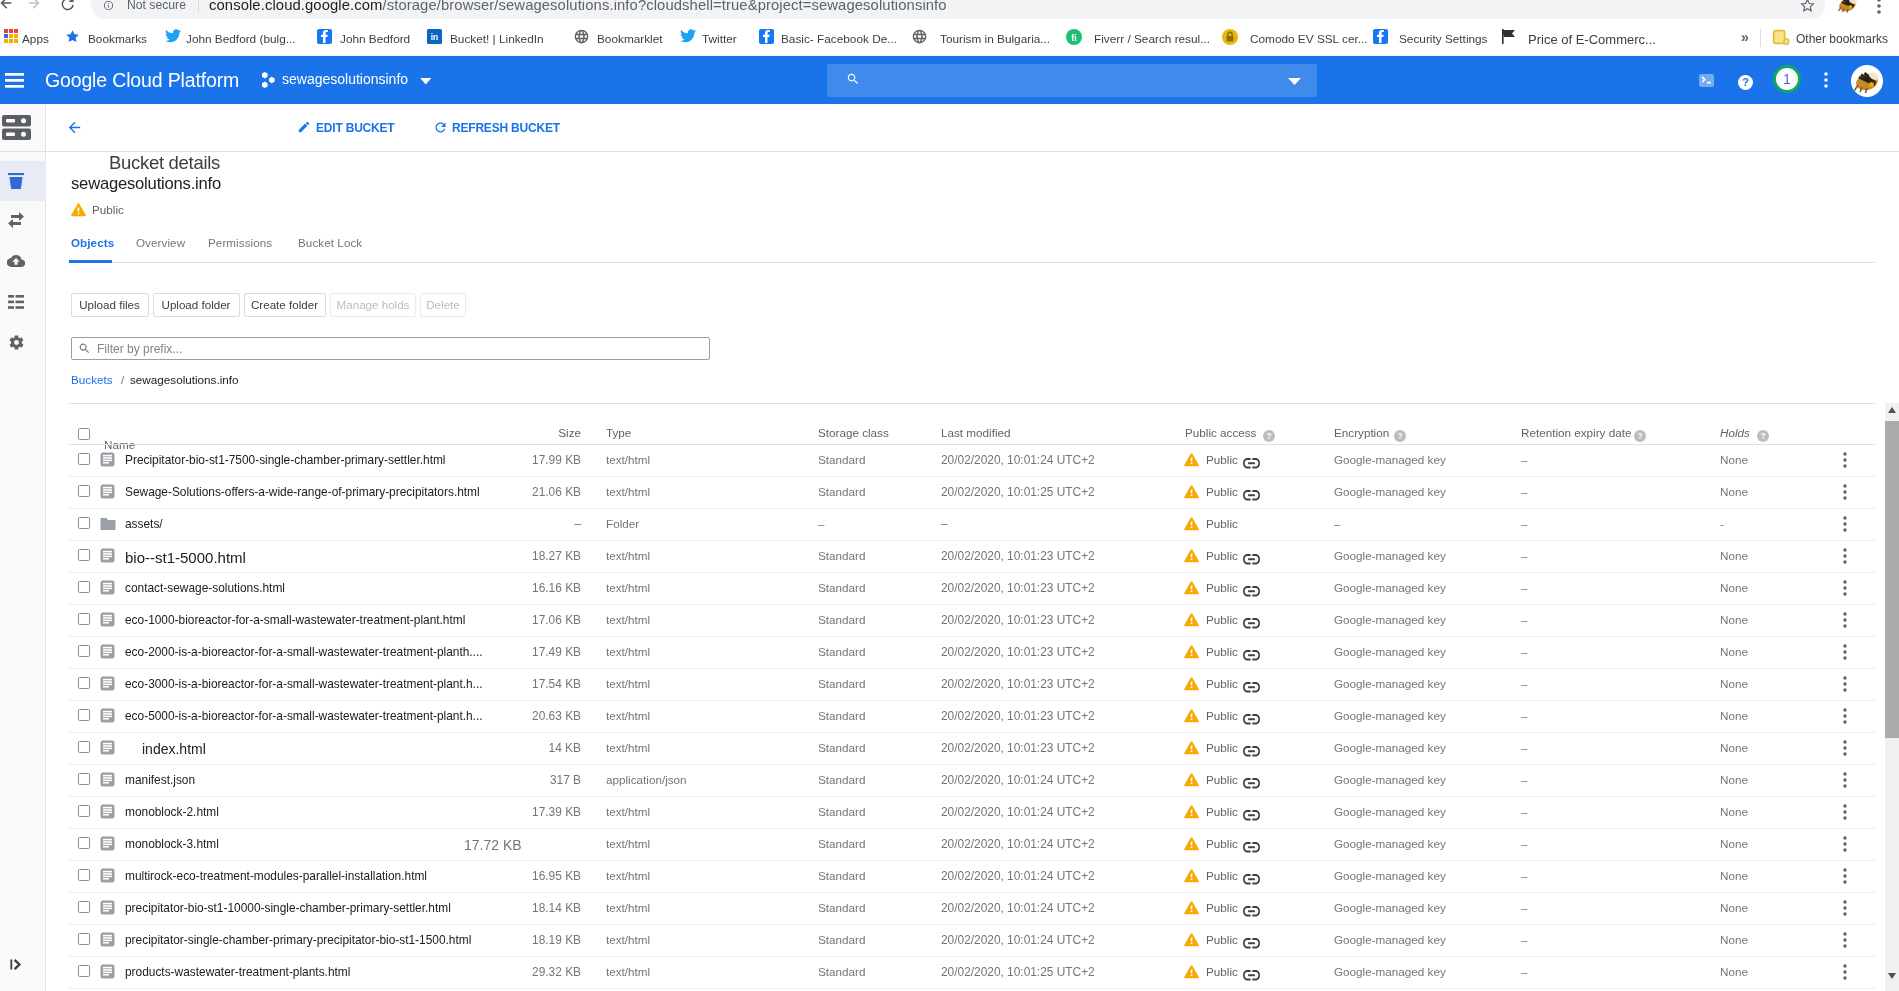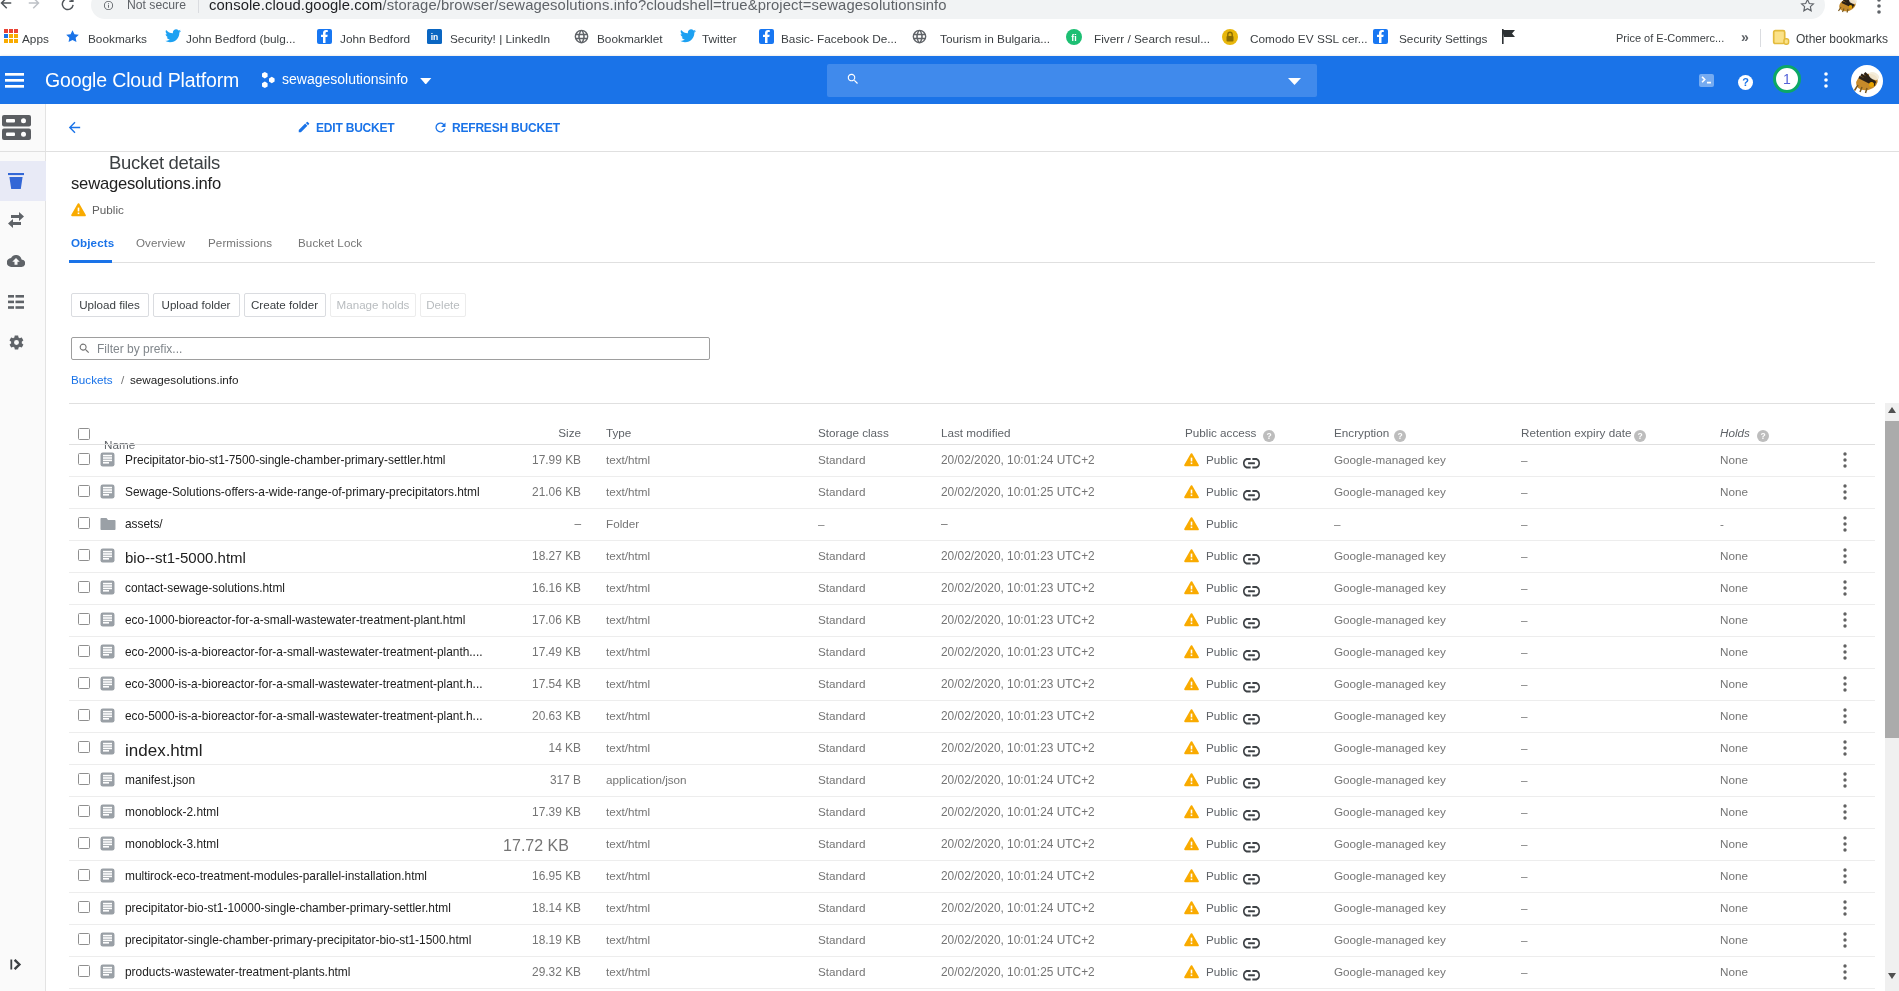--- a/index.html
+++ b/index.html
@@ -64,21 +64,21 @@
     <div class="abs" style="left:186px;top:32px;font-size:11.8px;color:#3c4043;white-space:nowrap;">John Bedford (bulg...</div>
 <div class="abs" style="left:317px;top:29px;width:16px;height:16px;"><svg width="15" height="15" viewBox="0 0 15 15">
         <rect width="15" height="15" rx="2" fill="#1877f2"></rect>
         <path d="M10.3 8.1l.4-2.3H8.5V4.3c0-.6.3-1.2 1.3-1.2h1V1.2S9.9 1 9 1C7.2 1 6 2.1 6 4v1.8H4v2.3h2V14h2.5V8.1z" fill="#fff"></path>
       </svg></div>
     <div class="abs" style="left:340px;top:32px;font-size:11.8px;color:#3c4043;white-space:nowrap;">John Bedford</div>
 <div class="abs" style="left:427px;top:29px;width:16px;height:16px;"><svg width="15" height="15" viewBox="0 0 15 15">
         <rect width="15" height="15" rx="1.5" fill="#0a66c2"></rect>
         <text x="7.5" y="11" text-anchor="middle" font-family="Liberation Sans" font-size="8.5" font-weight="bold" fill="#fff">in</text>
       </svg></div>
-    <div class="abs" style="left:450px;top:32px;font-size:11.8px;color:#3c4043;white-space:nowrap;">Security! | LinkedIn</div>
+    <div class="abs" style="left:450px;top:32px;font-size:11.8px;color:#3c4043;white-space:nowrap;">Bucket! | LinkedIn</div>
 <div class="abs" style="left:574px;top:29px;width:16px;height:16px;"><svg width="15" height="15" viewBox="0 0 24 24" fill="#5f6368">
         <path d="M12 1a11 11 0 100 22 11 11 0 000-22zm7.3 6.6h-3a14 14 0 00-1.6-4.1 9 9 0 014.6 4.1zM12 3.2c.9 1.2 1.7 2.7 2.1 4.4H9.9c.4-1.7 1.2-3.2 2.1-4.4zM3.5 14a9 9 0 010-4h3.4a17 17 0 000 4zm1.2 2.4h3a14 14 0 001.6 4.1 9 9 0 01-4.6-4.1zm3-8.8h-3a9 9 0 014.6-4.1 14 14 0 00-1.6 4.1zM12 20.8c-.9-1.2-1.7-2.7-2.1-4.4h4.2c-.4 1.7-1.2 3.2-2.1 4.4zm2.6-6.8H9.4a15 15 0 010-4h5.2a15 15 0 010 4zm.3 6.5a14 14 0 001.6-4.1h3a9 9 0 01-4.6 4.1zm2.2-6.5a17 17 0 000-4h3.4a9 9 0 010 4z"></path>
       </svg></div>
     <div class="abs" style="left:597px;top:32px;font-size:11.8px;color:#3c4043;white-space:nowrap;">Bookmarklet</div>
 <div class="abs" style="left:680px;top:29px;width:16px;height:16px;"><svg width="16" height="14" viewBox="0 0 24 20" fill="#1da1f2">
         <path d="M24 2.4c-.9.4-1.8.7-2.8.8 1-.6 1.8-1.6 2.2-2.7-1 .6-2 1-3.1 1.2C19.4.7 18.1 0 16.7 0c-2.7 0-4.9 2.2-4.9 4.9 0 .4 0 .8.1 1.1C7.7 5.8 4.1 3.8 1.7.9 1.2 1.7 1 2.5 1 3.4c0 1.7.9 3.2 2.2 4.1-.8 0-1.6-.2-2.2-.6v.1c0 2.4 1.7 4.4 3.9 4.8-.4.1-.8.2-1.3.2-.3 0-.6 0-.9-.1.6 2 2.4 3.4 4.6 3.4-1.7 1.3-3.8 2.1-6.1 2.1-.4 0-.8 0-1.2-.1 2.2 1.4 4.8 2.2 7.5 2.2 9.1 0 14-7.5 14-14v-.6c1-.7 1.8-1.6 2.5-2.5z"></path>
       </svg></div>
     <div class="abs" style="left:702px;top:32px;font-size:11.8px;color:#3c4043;white-space:nowrap;">Twitter</div>
 <div class="abs" style="left:759px;top:29px;width:16px;height:16px;"><svg width="15" height="15" viewBox="0 0 15 15">
         <rect width="15" height="15" rx="2" fill="#1877f2"></rect>
@@ -102,21 +102,21 @@
     <div class="abs" style="left:1250px;top:32px;font-size:11.8px;color:#3c4043;white-space:nowrap;">Comodo EV SSL cer...</div>
 <div class="abs" style="left:1373px;top:29px;width:16px;height:16px;"><svg width="15" height="15" viewBox="0 0 15 15">
         <rect width="15" height="15" rx="2" fill="#1877f2"></rect>
         <path d="M10.3 8.1l.4-2.3H8.5V4.3c0-.6.3-1.2 1.3-1.2h1V1.2S9.9 1 9 1C7.2 1 6 2.1 6 4v1.8H4v2.3h2V14h2.5V8.1z" fill="#fff"></path>
       </svg></div>
     <div class="abs" style="left:1399px;top:32px;font-size:11.8px;color:#3c4043;white-space:nowrap;">Security Settings</div>
 <div class="abs" style="left:1500px;top:29px;width:16px;height:16px;"><svg width="17" height="15" viewBox="0 0 17 15">
         <path d="M2 1h13l-3 3.5L15 8H4" fill="#2d3134"></path>
         <rect x="2" y="0" width="1.6" height="15" fill="#2d3134"></rect>
       </svg></div>
-    <div class="abs" style="left:1616px;top:32px;font-size:11px;color:#3c4043;white-space:nowrap;text-align:center;">Price of E-Commerc...</div>
+    <div class="abs" style="left:1528px;top:32px;font-size:13px;color:#3c4043;white-space:nowrap;text-align:center;">Price of E-Commerc...</div>
 <div class="abs" style="left:1741px;top:29px;font-size:14px;color:#5f6368;font-weight:bold;">»</div>
 <div class="abs" style="left:1760px;top:29px;width:1px;height:18px;background:#dadce0;"></div>
 <svg class="abs" style="left:1772px;top:29px;" width="19" height="17" viewBox="0 0 19 17">
       <rect x="1.7" y="1.7" width="11" height="12.8" rx="1.6" fill="#fbe289" stroke="#e3bb3d" stroke-width="1.7"></rect>
       <rect x="12" y="9.8" width="4.6" height="5.4" rx="2" fill="#fbe289" stroke="#e3bb3d" stroke-width="1.5"></rect>
     </svg>
 <div class="abs" style="left:1796px;top:32px;font-size:12px;color:#3c4043;">Other bookmarks</div>
 </div>
 <div class="abs" style="left:0;top:56px;width:1899px;height:48px;background:#1a73e8;box-shadow:0 1px 3px rgba(0,0,0,0.3);">
 <svg class="abs" style="left:5px;top:17px;" width="19" height="15" viewBox="0 0 19 15">
@@ -539,21 +539,21 @@
     </svg></div>
 <div class="abs" style="left:69px;top:732px;width:1806px;height:1px;background:#ededed;"></div>
 <div class="abs" style="left:78px;top:740.5px;width:12px;height:12px;border:1.5px solid #8f8f8f;border-radius:1.5px;background:#fff;"></div>
 <div class="abs" style="left:100px;top:740.0px;"><svg width="15" height="15" viewBox="0 0 15 15">
       <rect x="0.5" y="0.5" width="14" height="14" rx="2.2" fill="#9aa0a6"></rect>
       <rect x="3" y="2.8" width="9" height="1.6" fill="#fff"></rect>
       <rect x="3" y="5.2" width="9" height="1.6" fill="#fff"></rect>
       <rect x="3" y="7.6" width="9" height="1.6" fill="#fff"></rect>
       <rect x="3" y="10" width="6" height="1.6" fill="#fff"></rect>
     </svg></div>
-<div class="abs" style="left:125px;top:741.0px;font-size:17px;color:#212121;white-space:nowrap;">index.html</div>
+<div class="abs" style="left:116px;top:741.0px;font-size:14px;color:#212121;white-space:nowrap;padding-left:26px;">index.html</div>
 <div class="abs" style="left:481px;top:741.0px;width:100px;text-align:right;font-size:11.9px;color:#757575;">14 KB</div>
 <div class="abs" style="left:606px;top:741.0px;font-size:11.7px;color:#757575;">text/html</div>
 <div class="abs" style="left:818px;top:741.0px;font-size:11.7px;color:#757575;">Standard</div>
 <div class="abs" style="left:941px;top:741.0px;font-size:11.9px;color:#757575;white-space:nowrap;">20/02/2020, 10:01:23 UTC+2</div>
 <div class="abs" style="left:1183.5px;top:740.8px;"><svg width="15" height="14" viewBox="0 0 15 14">
       <path d="M7.5 1.2 L13.8 12.3 H1.2 Z" fill="#f9ab00" stroke="#f9ab00" stroke-width="2" stroke-linejoin="round"></path>
       <rect x="6.7" y="4.6" width="1.6" height="3.8" fill="#fff"></rect>
       <rect x="6.7" y="9.5" width="1.6" height="1.6" fill="#fff"></rect>
     </svg></div>
 <div class="abs" style="left:1206px;top:741.0px;font-size:11.7px;color:#5f6368;">Public</div>
@@ -633,21 +633,21 @@
 <div class="abs" style="left:69px;top:828px;width:1806px;height:1px;background:#ededed;"></div>
 <div class="abs" style="left:78px;top:836.5px;width:12px;height:12px;border:1.5px solid #8f8f8f;border-radius:1.5px;background:#fff;"></div>
 <div class="abs" style="left:100px;top:836.0px;"><svg width="15" height="15" viewBox="0 0 15 15">
       <rect x="0.5" y="0.5" width="14" height="14" rx="2.2" fill="#9aa0a6"></rect>
       <rect x="3" y="2.8" width="9" height="1.6" fill="#fff"></rect>
       <rect x="3" y="5.2" width="9" height="1.6" fill="#fff"></rect>
       <rect x="3" y="7.6" width="9" height="1.6" fill="#fff"></rect>
       <rect x="3" y="10" width="6" height="1.6" fill="#fff"></rect>
     </svg></div>
 <div class="abs" style="left:125px;top:837.0px;font-size:11.9px;color:#212121;white-space:nowrap;">monoblock-3.html</div>
-<div class="abs" style="left:486px;top:837.0px;width:100px;text-align:center;font-size:16px;color:#757575;">17.72 KB</div>
+<div class="abs" style="left:464px;top:837.0px;width:100px;text-align:left;font-size:14px;color:#757575;">17.72 KB</div>
 <div class="abs" style="left:606px;top:837.0px;font-size:11.7px;color:#757575;">text/html</div>
 <div class="abs" style="left:818px;top:837.0px;font-size:11.7px;color:#757575;">Standard</div>
 <div class="abs" style="left:941px;top:837.0px;font-size:11.9px;color:#757575;white-space:nowrap;">20/02/2020, 10:01:24 UTC+2</div>
 <div class="abs" style="left:1183.5px;top:836.8px;"><svg width="15" height="14" viewBox="0 0 15 14">
       <path d="M7.5 1.2 L13.8 12.3 H1.2 Z" fill="#f9ab00" stroke="#f9ab00" stroke-width="2" stroke-linejoin="round"></path>
       <rect x="6.7" y="4.6" width="1.6" height="3.8" fill="#fff"></rect>
       <rect x="6.7" y="9.5" width="1.6" height="1.6" fill="#fff"></rect>
     </svg></div>
 <div class="abs" style="left:1206px;top:837.0px;font-size:11.7px;color:#5f6368;">Public</div>
 <div class="abs" style="left:1243px;top:838.8px;"><svg width="17" height="10.5" viewBox="2 7 20 10" preserveAspectRatio="none" fill="#3f4347">

